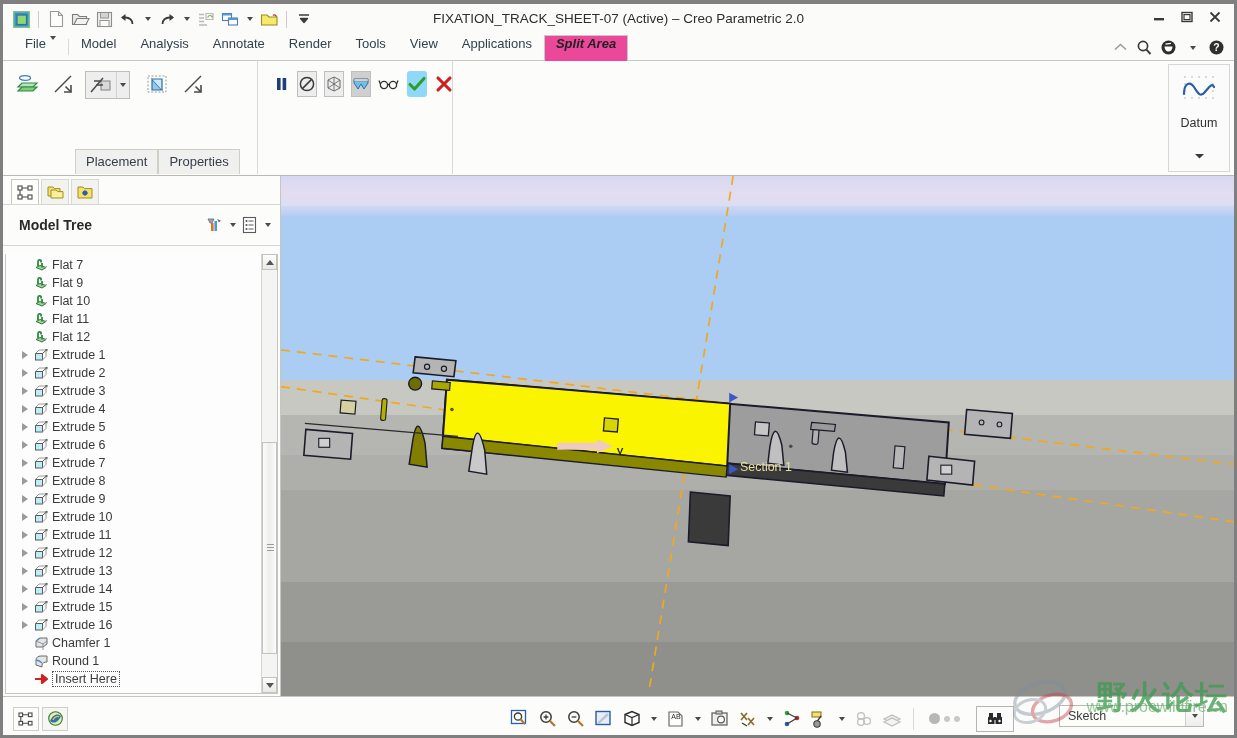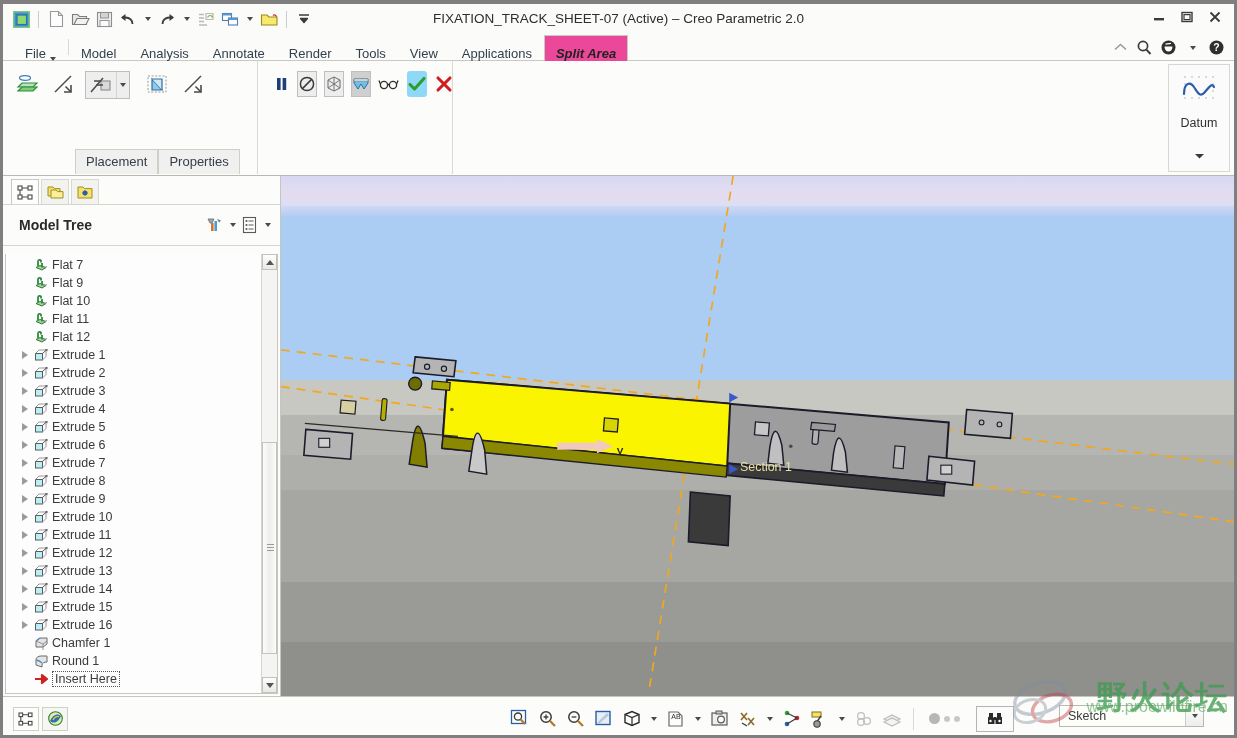--- a/index.html
+++ b/index.html
@@ -69,21 +69,21 @@
     height: 27px;
     background: #fbfbf9;
     display: flex;
     align-items: flex-end;
     padding-left: 10px;
     border-bottom: 1px solid #c9c9c4;
   }
   .tab {
     height: 26px;
     padding: 0 11px;
-    display: flex; align-items: flex-end;
+    display: flex; align-items: flex-start;
     font-size: 13px;
     color: #33404d;
     border: 1px solid transparent;
     border-bottom: none;
     position: relative;
     top: 1px;
   }
   .tab.file { color: #33404d; gap: 4px; }
   .tab.active {
     background: #ec4899;

